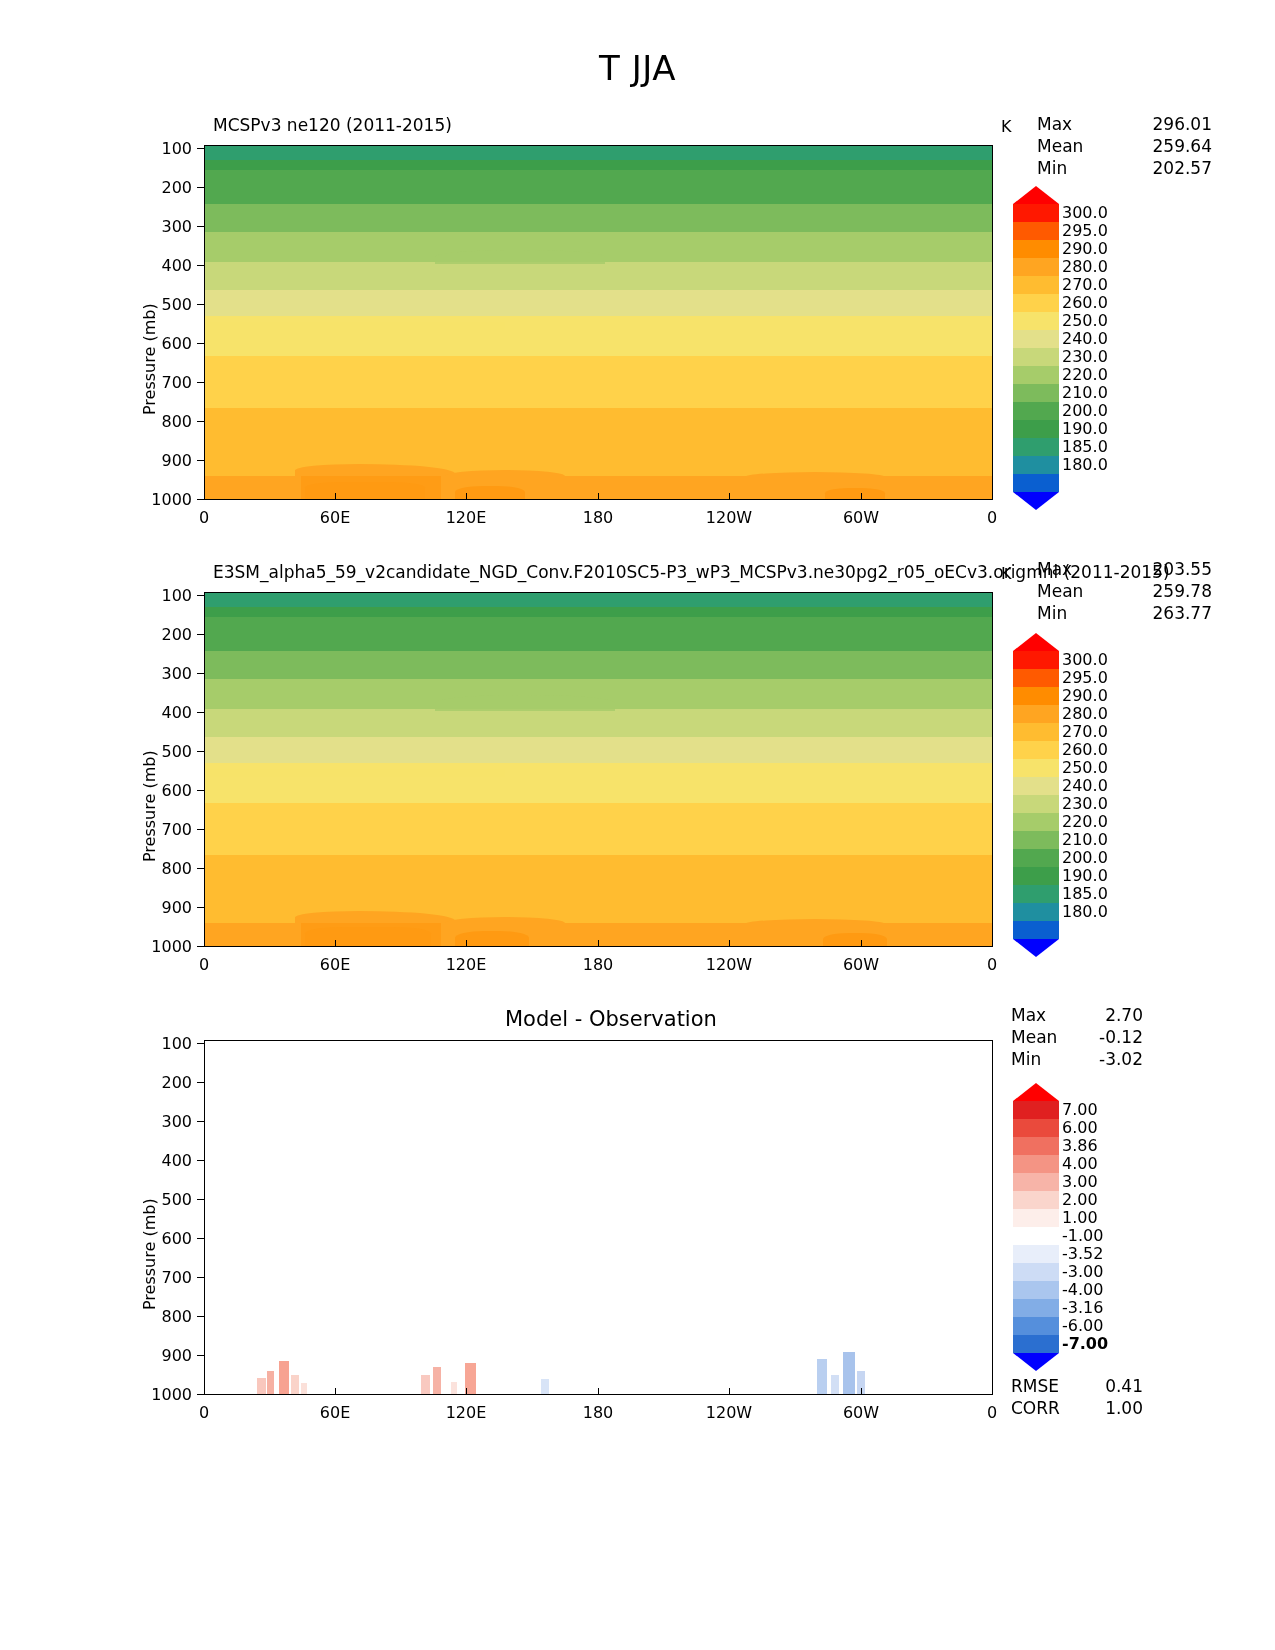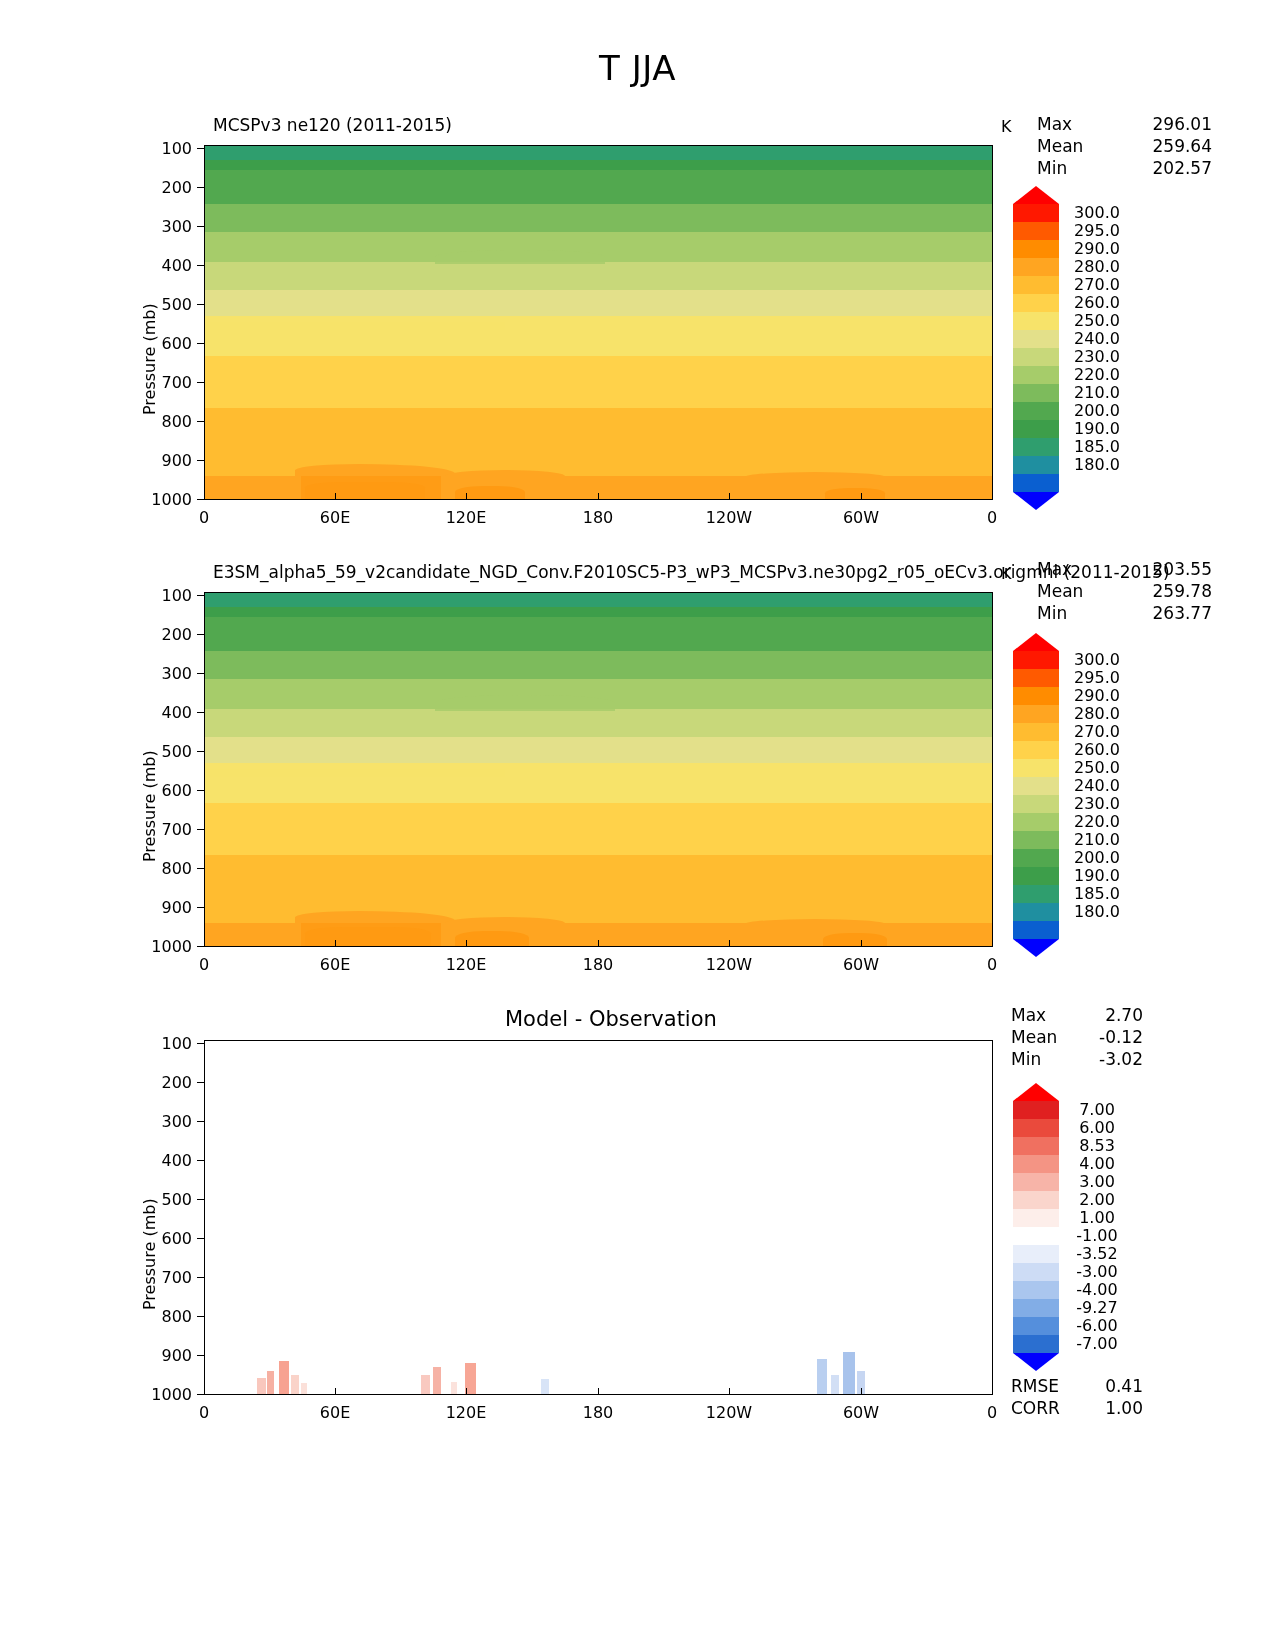--- a/index.html
+++ b/index.html
@@ -105,21 +105,21 @@
     position: absolute;
     left: 52px;
     top: 0;
     font-size: 16px;
   }
   .cbar-labels .cl {
     position: absolute;
     white-space: nowrap;
     transform: translateY(-50%);
     width: 70px;
-    text-align: center;
+    text-align: left;
   }
 
   
   .band { position: absolute; left: 0; width: 100%; }
   .bump { position: absolute; }
 </style>
 </head>
 <body>
 
 <div class="page-title">T JJA</div>
@@ -467,32 +467,32 @@
     <div class="seg" style="height:18px; background:#cddcf5;"></div>
     <div class="seg" style="height:18px; background:#aac6ee;"></div>
     <div class="seg" style="height:18px; background:#82ade6;"></div>
     <div class="seg" style="height:18px; background:#558fdc;"></div>
     <div class="seg" style="height:18px; background:#2b6fd0;"></div>
     <div class="cap-bot" style="border-top:18px solid #0000ff;"></div>
   </div>
   <div class="cbar-labels" style="left:1062px; top:1083px;">
     <div class="cl" style="top:26px;">7.00</div>
     <div class="cl" style="top:44px;">6.00</div>
-    <div class="cl" style="top:62px;">8.53</div>
+    <div class="cl" style="top:62px;">3.86</div>
     <div class="cl" style="top:80px;">4.00</div>
     <div class="cl" style="top:98px;">3.00</div>
     <div class="cl" style="top:116px;">2.00</div>
     <div class="cl" style="top:134px;">1.00</div>
     <div class="cl" style="top:152px;">-1.00</div>
     <div class="cl" style="top:170px;">-3.52</div>
     <div class="cl" style="top:188px;">-3.00</div>
     <div class="cl" style="top:206px;">-4.00</div>
-    <div class="cl" style="top:224px;">-9.27</div>
+    <div class="cl" style="top:224px;">-3.16</div>
     <div class="cl" style="top:242px;">-6.00</div>
-    <div class="cl" style="top:260px;">-7.00</div>
+    <div class="cl" style="top:260px;font-weight:bold;">-7.00</div>
   </div>
 
   <div class="stats" style="left:1011px; top:1375px; width:132px;">
     <div class="row">
         <span class="lbl">RMSE</span>
         <span class="val">0.41</span>
       </div>
     <div class="row">
         <span class="lbl">CORR</span>
         <span class="val">1.00</span>

